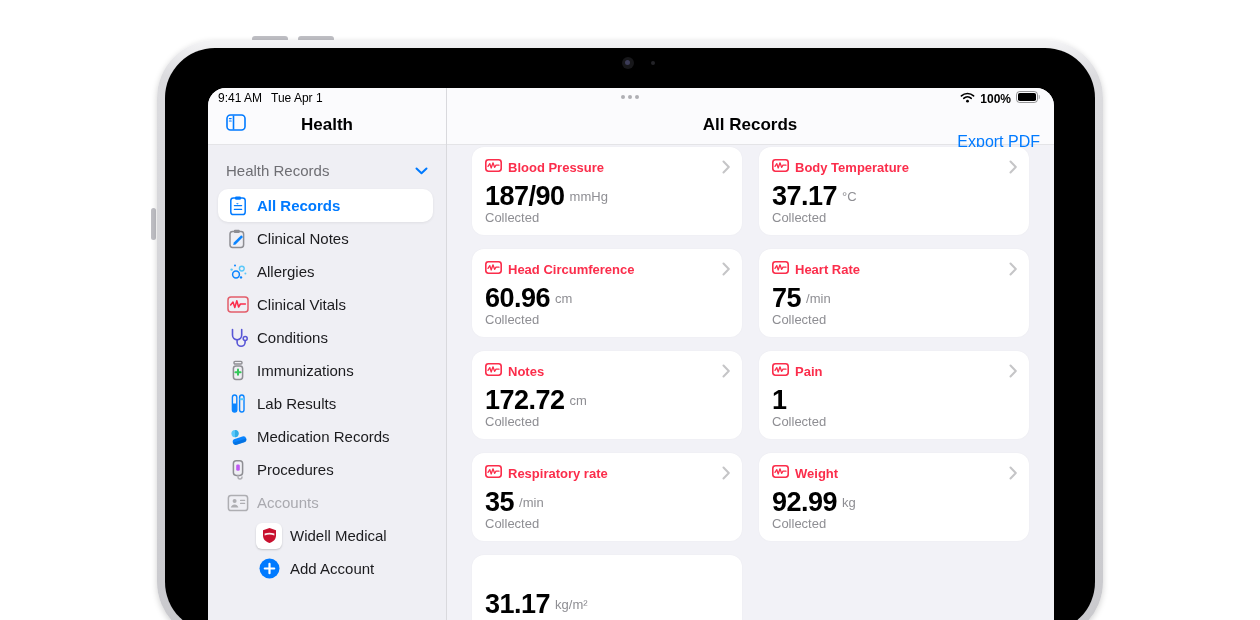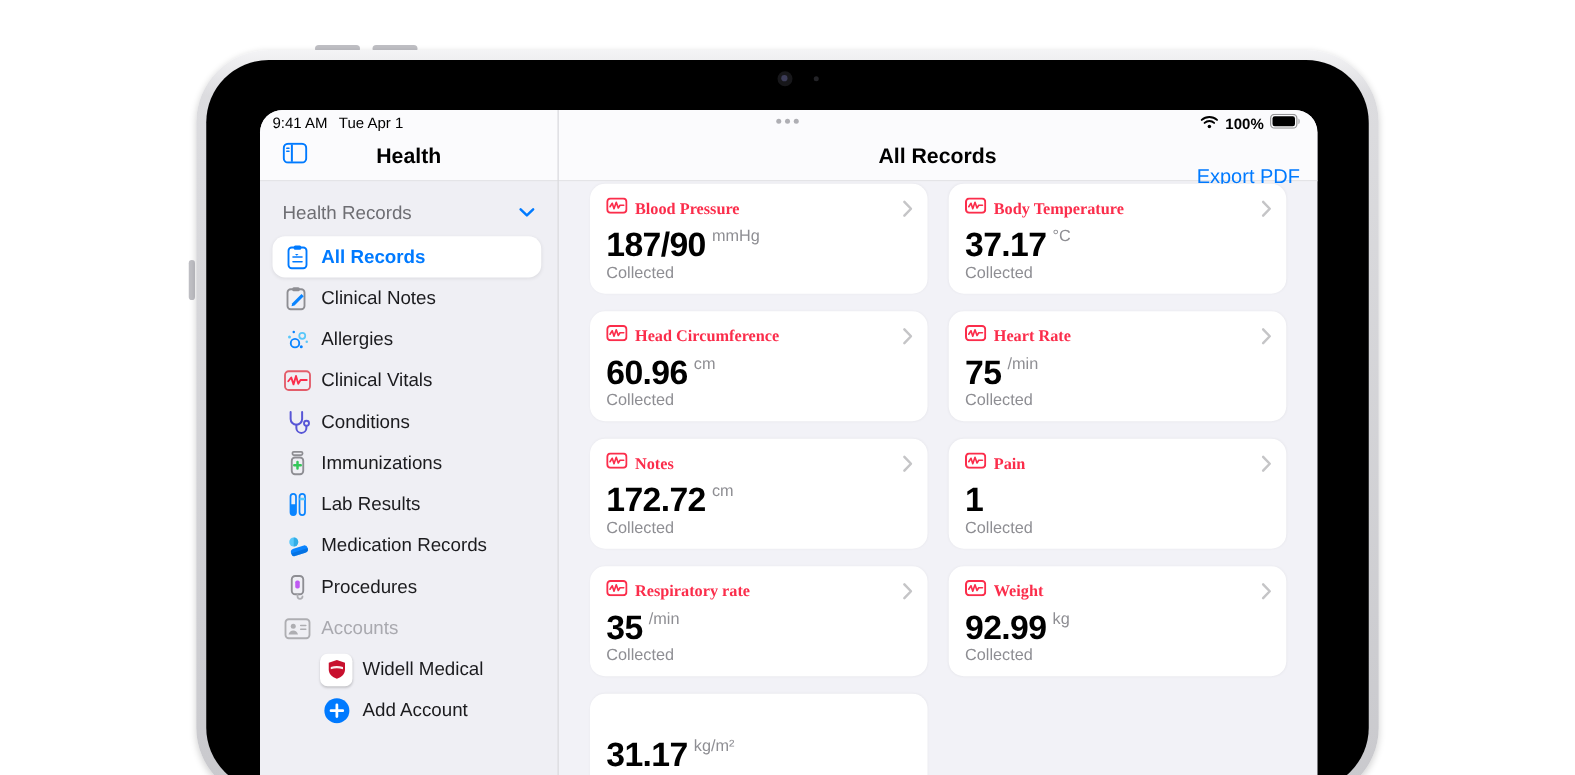--- a/index.html
+++ b/index.html
@@ -61,23 +61,23 @@
   .side-row.sub .ic { width:26px; flex:0 0 26px; }
   .logo-box { width:26px; height:26px; background:#fff; border-radius:6px; display:flex; align-items:center;
     justify-content:center; box-shadow:0 1px 2px rgba(0,0,0,.18); }
 
   
   .cards { position:absolute; left:264px; top:59px; display:grid;
     grid-template-columns:270px 270px; gap:14px 17px; }
   .card { position:relative; width:270px; height:88px; background:#fff; border-radius:12px;
     box-shadow:0 0 2px rgba(0,0,0,.04); cursor:pointer; }
   .card-head { position:absolute; left:13px; top:11px; right:12px; display:flex; align-items:center; }
-  .card-title { margin-left:6px; font-size:13px; font-weight:700; color:#FB2D4B;font-family:Liberation Serif, serif; }
+  .card-title { margin-left:6px; font-size:13px; font-weight:700; color:#FB2D4B; }
   .card-chev { margin-left:auto; display:flex; align-items:center; }
-  .card-valueline { position:absolute; left:13px; top:34px; display:flex; align-items:flex-start; }
+  .card-valueline { position:absolute; left:13px; top:34px; display:flex; align-items:center; }
   .card-value { font-size:27px; font-weight:700; color:#000; letter-spacing:-0.5px; }
   .card-unit { margin-left:5px; font-size:13px; color:#8E8E93; }
   .card-collected { position:absolute; left:13px; top:63px; font-size:13px; color:#8E8E93; }
 </style>
 </head>
 <body>
 
 <div id="stage">
 
   <div class="hw-btn" style="left:252px; top:36px; width:36px; height:6px;"></div>

